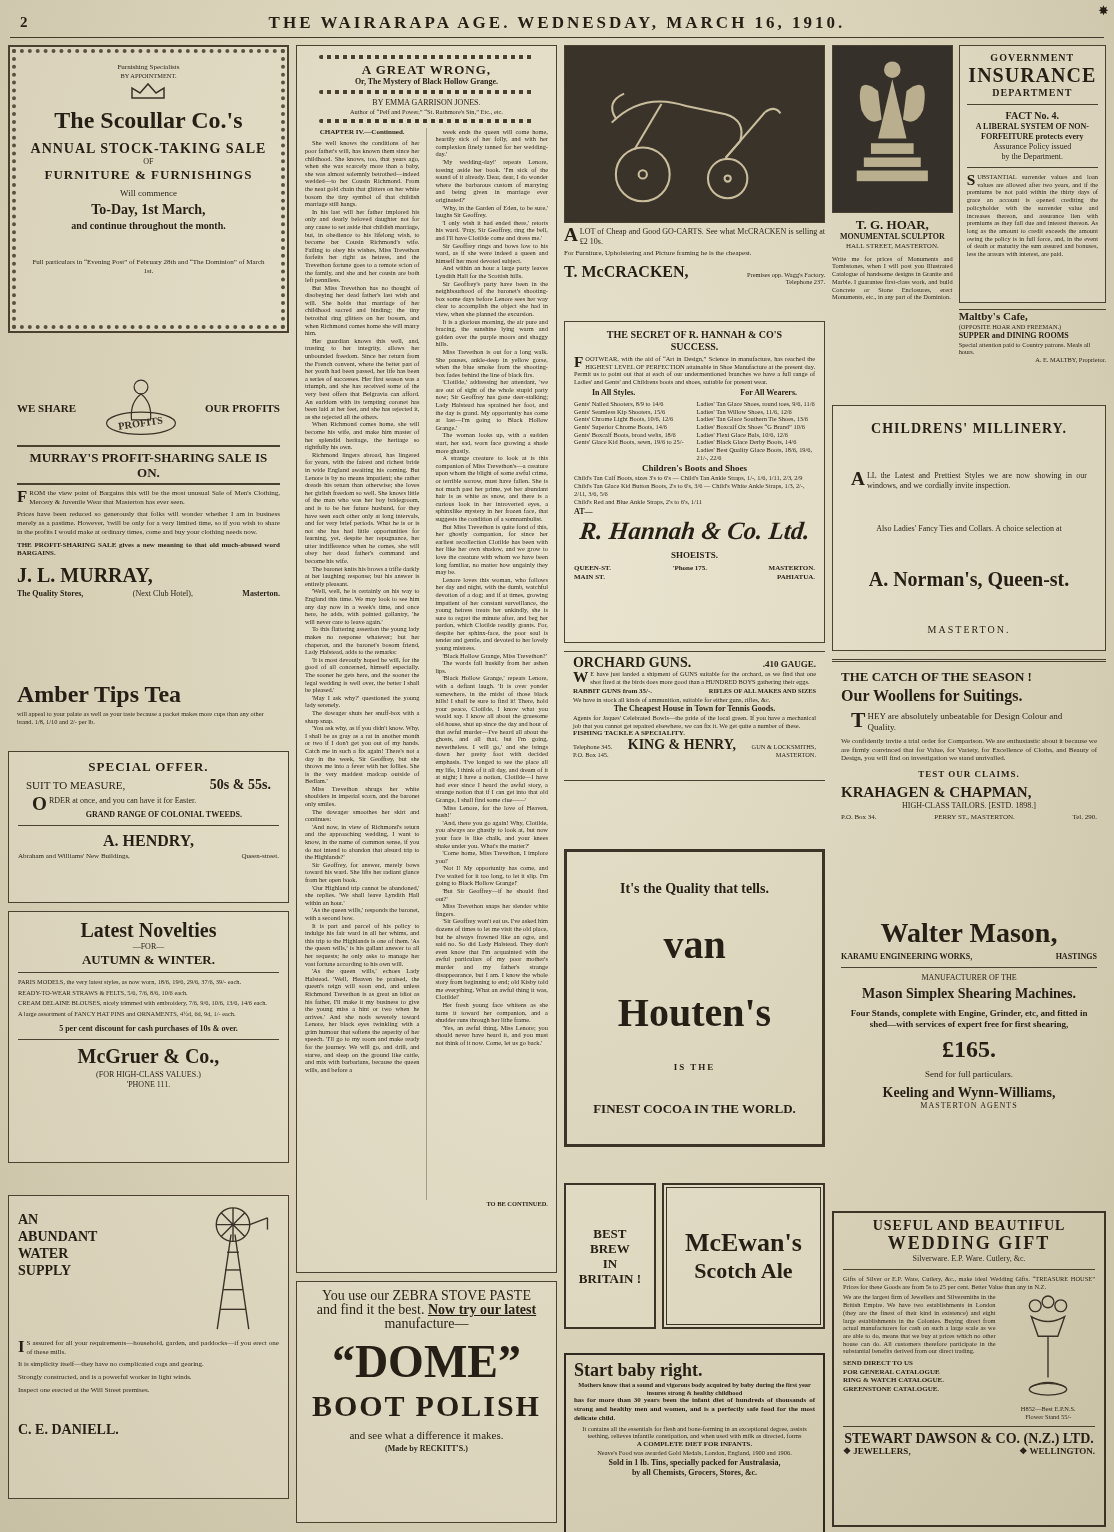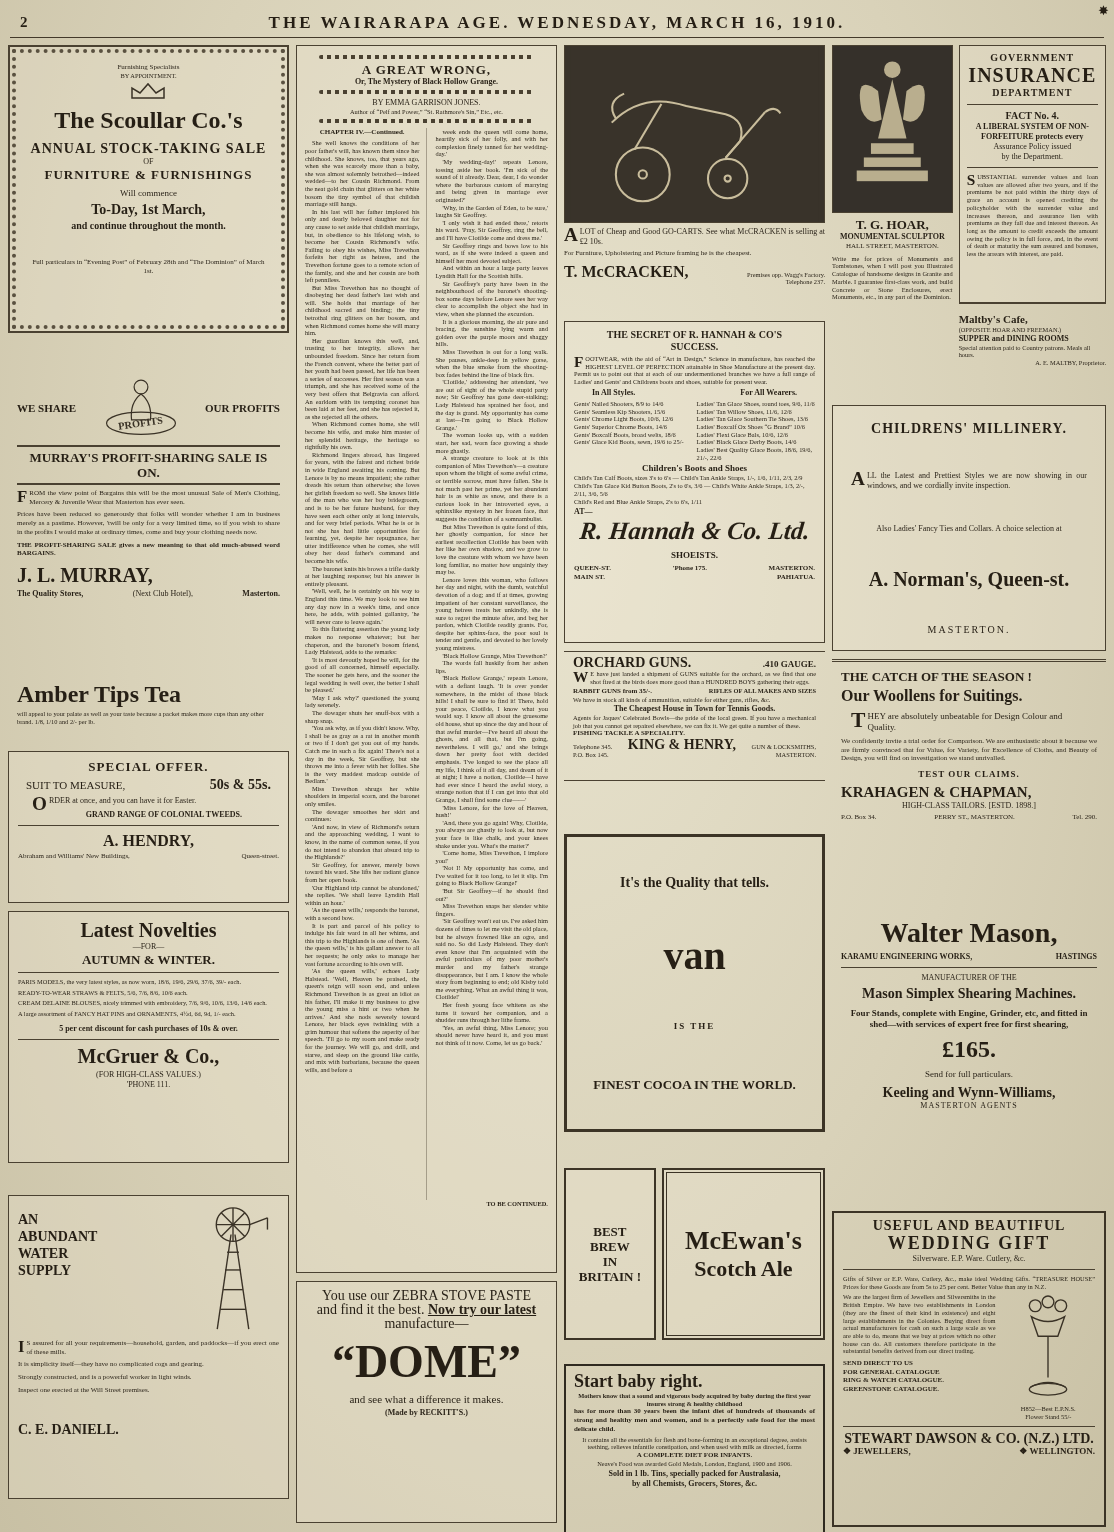--- a/index.html
+++ b/index.html
@@ -57,31 +57,31 @@
 .story-colR{width:50%;border-left:1px solid rgba(74,65,49,.4);padding-left:8px}
 .sp{font-size:6.4px;line-height:7.6px;text-align:justify;text-indent:7px}
 .zebra{height:242px}
 
 .mccracken{height:268px;padding:0 0 4px 0}
 .etch{display:block;width:100%;background:#39332a;border:1px solid #4a4131}
 .hannah{height:322px}
 .han-lists{display:flex;gap:4px;margin-top:2px}
 .han-lists ul{width:50%}
 .guns{height:130px;border-top:1.5px solid #4a4131;border-bottom:1.5px solid #4a4131;padding-top:4px}
-.vanh{margin-top:45px;height:298px;border:3px solid #3c3426;display:flex;flex-direction:column;justify-content:space-around;padding:14px 8px}
-.mcewan{margin-top:28px;height:172px;display:flex;gap:6px;padding:0;border:none;background:none}
+.vanh{margin-top:60px;height:298px;border:3px solid #3c3426;display:flex;flex-direction:column;justify-content:space-around;padding:14px 8px}
+.mcewan{margin-top:28px;height:146px;display:flex;gap:6px;padding:0;border:none;background:none}
 .mcewan-l{width:36%;border:2px solid #3c3426;background:rgba(241,235,217,.28);display:flex;align-items:center;justify-content:center}
 .mcewan-r{width:64%;border:2px solid #3c3426;outline:1px solid #3c3426;outline-offset:-5px;background:rgba(241,235,217,.28);display:flex;flex-direction:column;align-items:center;justify-content:center}
 .neaves{margin-top:16px;height:188px;border:2.5px solid #2f2a20;padding:5px 8px}
 
 .toprow{display:flex;gap:6px;height:352px;margin-bottom:8px}
 .hoarcol{width:45%}
 .rsub{width:55%}
 .insurance{border:1.5px solid #4a4131;padding:6px 7px;height:258px;background:rgba(241,235,217,.28)}
-.maltby{border-top:1px solid #4a4131;margin-top:0;padding-top:9px}
+.maltby{border-top:1px solid #4a4131;margin-top:6px;padding-top:0}
 .millinery{height:246px;display:flex;flex-direction:column;justify-content:space-between;padding:14px 12px}
 .woollens{height:248px;border-top:3px double #4a4131;}
 .mason{height:288px;padding-top:2px}
 .wedding{height:316px;border:2px solid #3c3426;padding:6px 9px}
 .wed-cols{display:flex;gap:6px;margin-top:3px}
 .ornament{position:absolute;top:3px;right:5px;font-size:13px}
 .hang li{padding-left:8px;text-indent:-8px;margin-top:3px}
 .scriptname{font-style:italic;font-weight:bold;font-size:25px;line-height:27px;transform:skewX(-6deg);display:inline-block}
 </style>
 </head>
@@ -288,20 +288,21 @@
       </section>
 
       <section class="ad boxed zebra cx">
         <div class="f12">You use our ZEBRA STOVE PASTE</div>
         <div class="f12">
           <span>and find it the best.</span>
           <span class="u b">Now try our latest</span>
         </div>
         <div class="f12">manufacture—</div>
         <div class="b sp6" style="font-size:46px;line-height:50px">“DOME”</div>
+        <div class="b ls2 sp2" style="font-size:30px;line-height:34px">BOOT POLISH</div>
         <div class="f11 sp6">and see what a difference it makes.</div>
         <div class="f8 b sp2">(Made by RECKITT'S.)</div>
       </section>
     </div>
 
     <div class="col col3">
 
       <section class="ad mccracken">
         <span class="etch" style="height:178px">
           <svg width="100%" height="176" viewBox="0 0 240 170" preserveAspectRatio="xMidYMid meet">
@@ -400,20 +401,21 @@
 P.O. Box 145.</span>
           <span class="f12 b">KING &amp; HENRY,</span>
           <span class="f6 pre rx">GUN &amp; LOCKSMITHS,
 MASTERTON.</span>
         </div>
       </section>
 
       <section class="ad vanh cx">
         <div class="f14 b i">It's the Quality that tells.</div>
         <div class="b" style="font-size:40px;line-height:40px">van</div>
+        <div class="b" style="font-size:40px;line-height:40px">Houten's</div>
         <div class="f9 b ls2">IS THE</div>
         <div class="f13 b">FINEST COCOA IN THE WORLD.</div>
       </section>
 
       <section class="ad mcewan">
         <div class="mcewan-l">
           <div class="cx f13 b pre">BEST
 BREW
 IN
 BRITAIN !</div>

